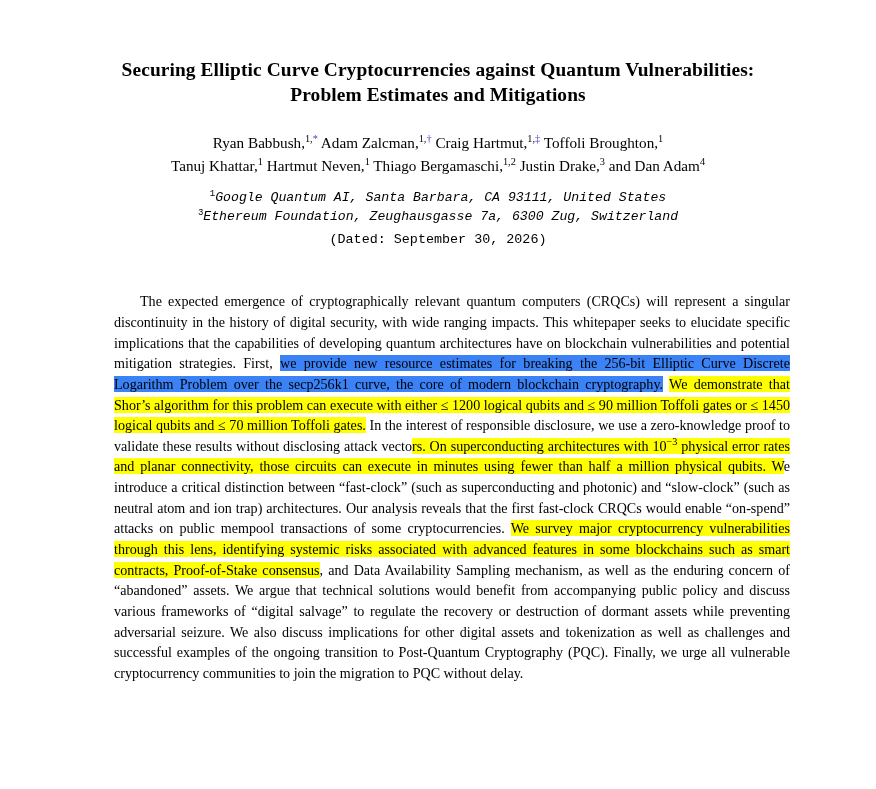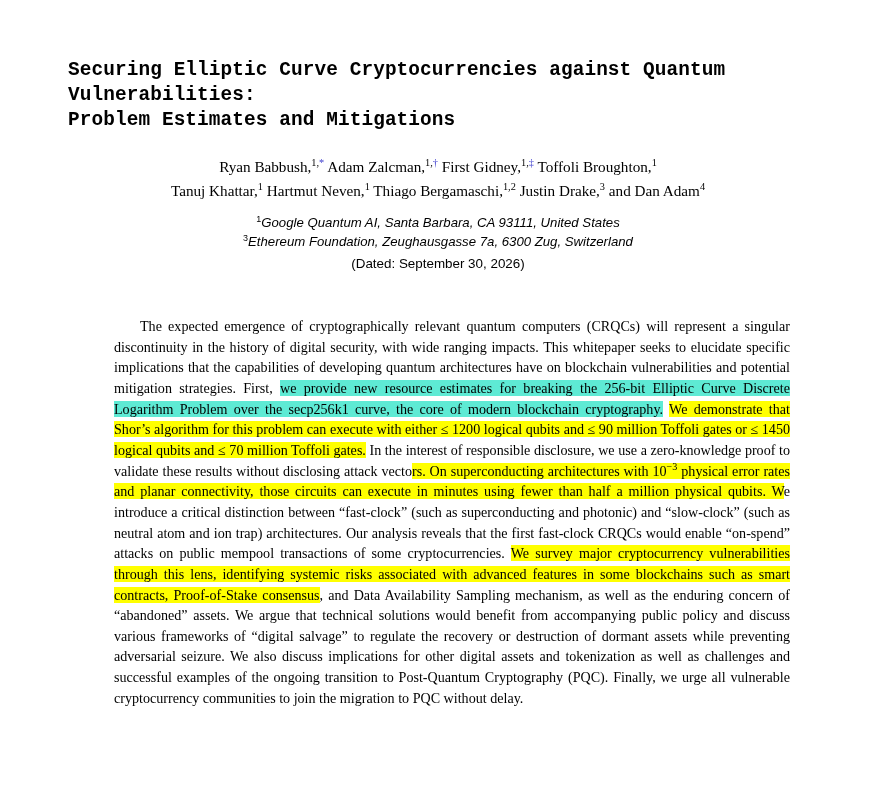--- a/index.html
+++ b/index.html
@@ -25,25 +25,24 @@
   }
 
   
   .title-block {
     margin: 0;
     padding: 58px 68px 0 68px;
   }
   .paper-title {
     font-size: 19.4px;
     font-weight: bold;
-    text-align: left;
+    text-align: center;
     line-height: 1.28;
     letter-spacing: 0.1px;
     margin: 0;
-    font-family: Liberation Mono, monospace;
   }
   .paper-title .tline {
     display: block;
   }
 
   
   .authors-block {
     padding: 23px 40px 0 40px;
     text-align: center;
     font-size: 15.2px;
@@ -56,21 +55,21 @@
     line-height: 0;
   }
   .fn-mark {
     color: #3b3bcd;
   }
 
   
   .affil-block {
     padding: 11px 18px 0 18px;
     text-align: center;
-    font-family: Liberation Sans, sans-serif;
+    font-family: Liberation Mono, monospace;
     font-style: italic;
     font-size: 13.2px;
     line-height: 1.47;
   }
   .affil-line { display: block; }
   .affil-block sup { font-style: normal; }
 
   .dated-line {
     text-align: center;
     font-style: normal;
@@ -87,21 +86,21 @@
     text-align: justify;
     text-justify: inter-word;
     hyphens: none;
   }
   .abstract-block p {
     margin: 0;
     text-indent: 26px;
   }
 
   mark.hl-green {
-    background-color: #5eead4;
+    background-color: #3b82f6;
     color: #000000;
     padding: 0;
     box-decoration-break: clone;
     -webkit-box-decoration-break: clone;
   }
   mark.hl-yellow {
     background-color: #ffff00;
     color: #000000;
     padding: 0;
     box-decoration-break: clone;
@@ -120,21 +119,21 @@
     <h1 class="paper-title">
       <span class="tline">Securing Elliptic Curve Cryptocurrencies against Quantum Vulnerabilities:</span>
       <span class="tline">Problem Estimates and Mitigations</span>
     </h1>
   </div>
 
   <div class="authors-block">
     <span class="author-line">
       <span><span>Ryan Babbush,</span><sup>1,</sup><sup class="fn-mark">*</sup></span>
       <span><span>Adam Zalcman,</span><sup>1,</sup><sup class="fn-mark">†</sup></span>
-      <span><span>First Gidney,</span><sup>1,</sup><sup class="fn-mark">‡</sup></span>
+      <span><span>Craig Hartmut,</span><sup>1,</sup><sup class="fn-mark">‡</sup></span>
       <span><span>Toffoli Broughton,</span><sup>1</sup></span>
     </span>
     <span class="author-line">
       <span><span>Tanuj Khattar,</span><sup>1</sup></span>
       <span><span>Hartmut Neven,</span><sup>1</sup></span>
       <span><span>Thiago Bergamaschi,</span><sup>1,2</sup></span>
       <span><span>Justin Drake,</span><sup>3</sup></span>
       <span><span>and Dan Adam</span><sup>4</sup></span>
     </span>
   </div>

